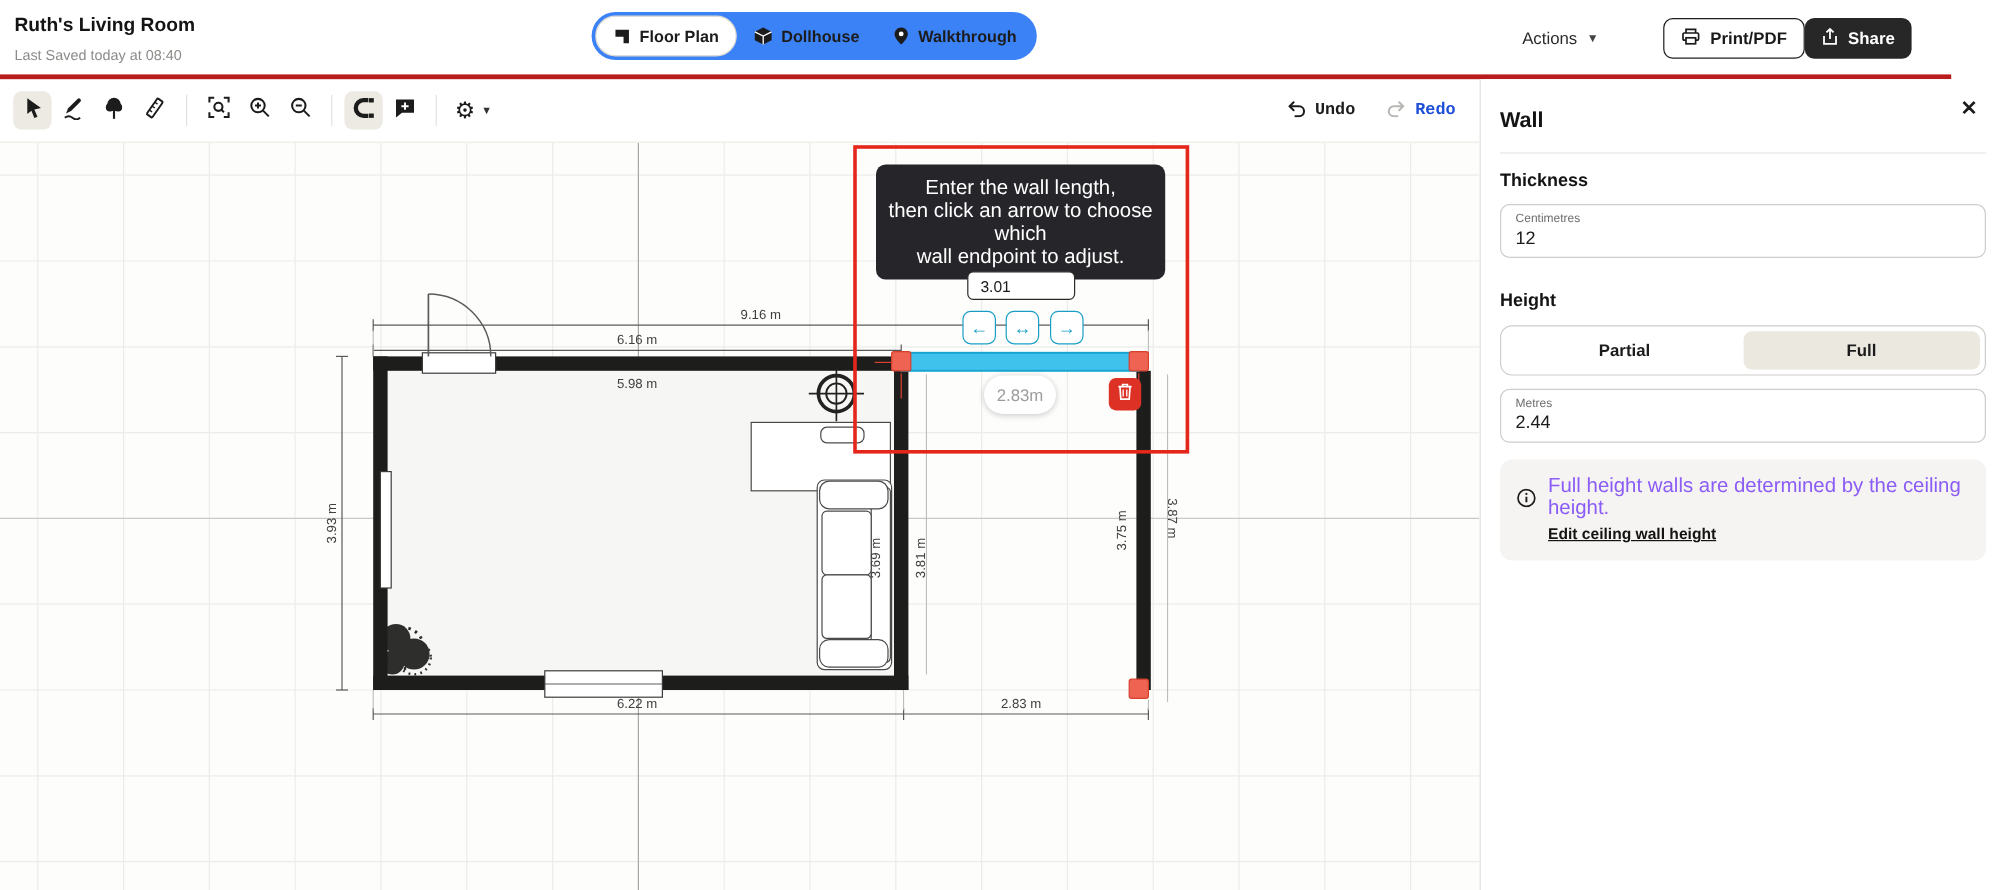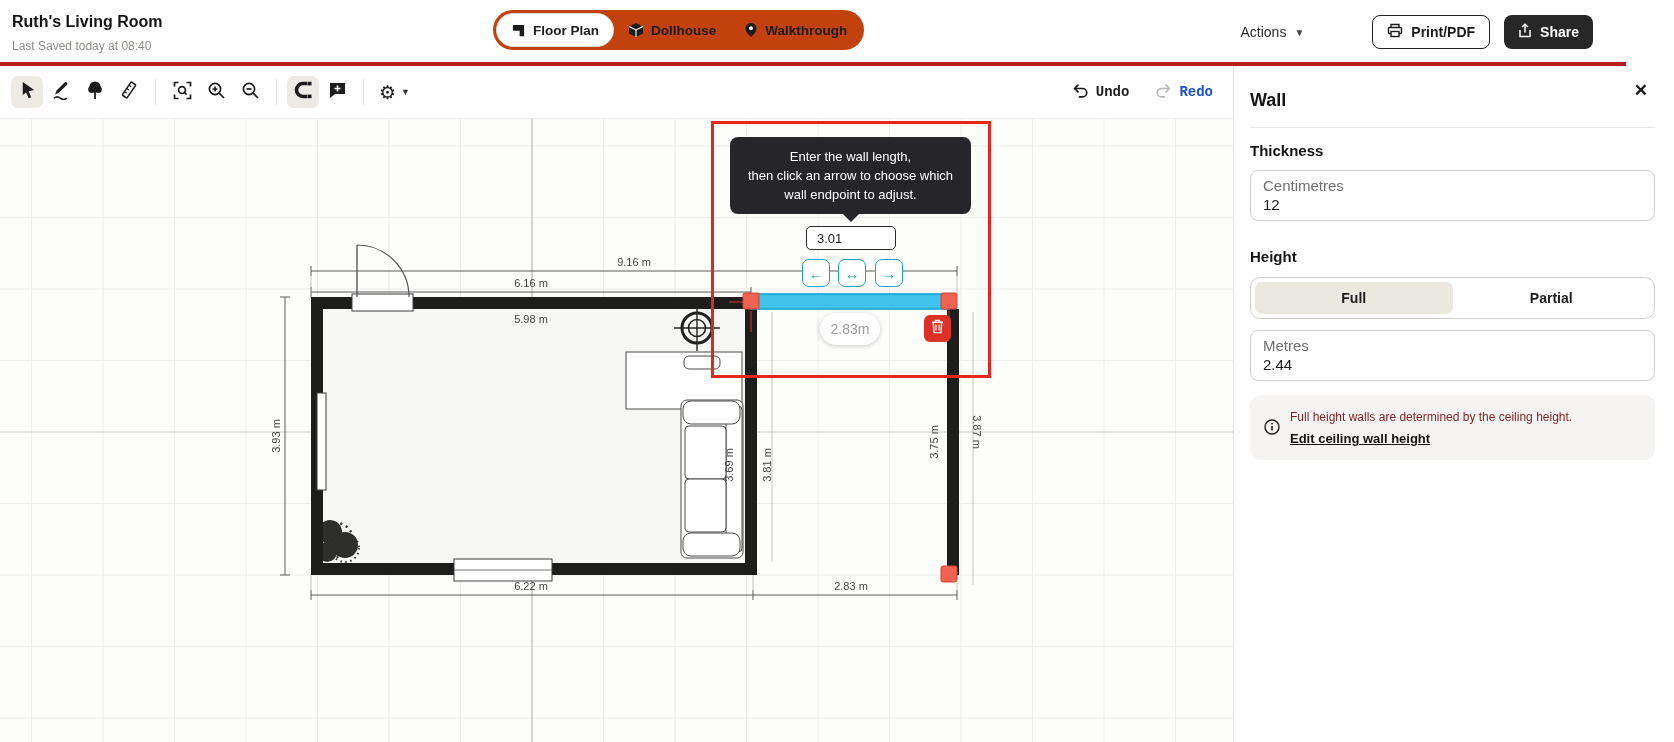--- a/index.html
+++ b/index.html
@@ -8,26 +8,26 @@
 
   
   #canvas-svg { position:absolute; left:0; top:0; z-index:0; }
 
   
   #header { position:absolute; left:0; top:0; width:1626px; height:66px; background:#fff;
     border-bottom:4px solid #b91c1c; z-index:10; }
   #title { position:absolute; left:12px; top:13px; font-size:16px; font-weight:700; color:#141414; }
   #subtitle { position:absolute; left:12px; top:39px; font-size:12px; color:#8d8b88; }
   #tabs { position:absolute; left:493px; top:10px; height:40px; display:flex; align-items:center;
-    background:#c2410c; border-radius:22px; padding:3px; }
+    background:#3b82f6; border-radius:22px; padding:3px; }
   .tab { display:flex; align-items:center; gap:7px; padding:0 14px; height:34px; border-radius:18px;
     font-size:13.5px; font-weight:700; color:#1c1c1c; cursor:pointer; white-space:nowrap; }
   .tab.sel { background:#fff; border:1px solid #ddd9d3; }
   .tab svg { display:block; }
-  #header-right { position:absolute; right:33px; top:14px; height:36px; display:flex; align-items:center; gap:14px; }
+  #header-right { position:absolute; right:33px; top:14px; height:36px; display:flex; align-items:center; }
   #actions-btn { display:flex; align-items:center; gap:8px; font-size:14px; color:#2b2b2b; margin-right:14px; cursor:pointer; }
   #actions-btn .caret { font-size:10px; color:#444; }
   .hbtn { display:flex; align-items:center; gap:8px; height:34px; padding:0 14px; border-radius:8px;
     font-size:14px; font-weight:700; cursor:pointer; }
   #print-btn { border:1.5px solid #1f1f1f; background:#fff; color:#1a1a1a;margin-left:40px; }
   #share-btn { background:#272727; color:#fff; }
 
   
   #toolbar { position:absolute; left:0; top:66px; width:1233px; height:53px; background:#fff;
     border-bottom:1px solid #eceae7; z-index:9; display:flex; align-items:center; padding-left:10px; }
@@ -40,21 +40,21 @@
   .ur.disabled { color:#1d4ed8; }
   .gear-wrap { display:flex; align-items:center; gap:5px; padding:0 6px; cursor:pointer; }
   .gear-glyph { font-size:19px; line-height:1; }
   .gear-caret { font-size:9px; color:#333; }
 
   
   #red-box { position:absolute; left:711px; top:121px; width:280px; height:257px;
     border:3px solid #e5261b; z-index:5; pointer-events:none; }
   #wall-tooltip { position:absolute; left:730px; top:137px; width:241px; z-index:6;
     background:#26252a; color:#fff; border-radius:8px; padding:10px 8px; text-align:center;
-    font-size:13px; line-height:19px; }
+    font-size:17px; line-height:19px; }
   #wall-tooltip:after { content:""; position:absolute; left:50%; bottom:-8px; margin-left:-8px;
     border-left:8px solid transparent; border-right:8px solid transparent; border-top:8px solid #26252a; }
   #len-input { position:absolute; left:806px; top:226px; width:90px; height:24px; z-index:6;
     border:1.5px solid #2b2b2b; border-radius:5px; background:#fff; font-size:13px; color:#1a1a1a;
     padding:0 0 0 10px; font-family:"Liberation Sans", sans-serif; outline:none; }
   .arrow-btn { position:absolute; top:259px; width:28px; height:28px; z-index:6; background:#fff;
     border:1.5px solid #1b9ec6; border-radius:7px; color:#1b9ec6; font-size:15px; font-weight:700;
     display:flex; align-items:center; justify-content:center; cursor:pointer; }
   #wall-pill { position:absolute; left:820px; top:313px; width:60px; height:32px; z-index:6;
     background:#fff; border-radius:16px; box-shadow:0 1px 5px rgba(0,0,0,.22); color:#9b9b9b;
@@ -63,29 +63,29 @@
     background:#dd3125; border-radius:6px; display:flex; align-items:center; justify-content:center; cursor:pointer; }
 
   
   #panel { position:absolute; left:1233px; top:66px; width:441px; height:676px; background:#fff;
     border-left:1px solid #e4e2df; z-index:10; padding:24px 19px 0 16px; }
   #panel-close { position:absolute; top:14px; right:26px; font-size:17px; font-weight:700; color:#1a1a1a; cursor:pointer; }
   #panel-title { font-size:18px; font-weight:700; color:#141414; }
   #panel-div { height:1px; background:#e9e7e4; margin:16px 0 14px 0; }
   .sec-label { font-size:15px; font-weight:700; color:#141414; }
   .field { border:1px solid #cfcdc9; border-radius:8px; padding:6px 12px 7px 12px; margin-top:11px; background:#fff; }
-  .field .flab { font-size:15px; color:#6e6e6e; }
+  .field .flab { font-size:10px; color:#6e6e6e; }
   .field .fval { font-size:15px; color:#1c1c1c; margin-top:2px; }
   #seg { border:1px solid #cfcdc9; border-radius:10px; padding:4px; margin-top:12px; display:grid;
     grid-template-columns:1fr 1fr; height:42px; }
   .seg-cell { display:flex; align-items:center; justify-content:center; font-size:14px; font-weight:700;
     color:#1c1c1c; border-radius:7px; cursor:pointer; }
   .seg-cell.sel { background:#ebe8e0; }
   #info-box { margin-top:14px; background:#f5f4f2; border-radius:10px; padding:13px 14px; display:flex; gap:10px; }
-  #info-text { font-size:12px; color:#7f1d1d; line-height:18px; }
+  #info-text { font-size:17px; color:#8b5cf6; line-height:18px; }
   #info-link { display:inline-block; margin-top:5px; font-size:13px; font-weight:700; color:#141414;
     text-decoration:underline; cursor:pointer; }
 
   .dim { font-size:11px; fill:#3f3f3f; }
 </style>
 </head>
 <body>
 
 <svg id="canvas-svg" width="1233" height="742" viewBox="0 0 1233 742">
   <rect x="0" y="0" width="1233" height="742" fill="#fdfdfc"></rect>
@@ -442,22 +442,22 @@
   <div id="panel-div"></div>
 
   <div class="sec-label">Thickness</div>
   <div class="field">
     <div class="flab">Centimetres</div>
     <div class="fval">12</div>
   </div>
 
   <div class="sec-label" style="margin-top:27px">Height</div>
   <div id="seg">
+    <div class="seg-cell">Partial</div>
     <div class="seg-cell sel">Full</div>
-    <div class="seg-cell">Partial</div>
   </div>
   <div class="field">
     <div class="flab">Metres</div>
     <div class="fval">2.44</div>
   </div>
 
   <div id="info-box">
     <span style="margin-top:11px">
       <svg width="16" height="16" viewBox="0 0 16 16">
           <g stroke="#1c1c1c" fill="none">

